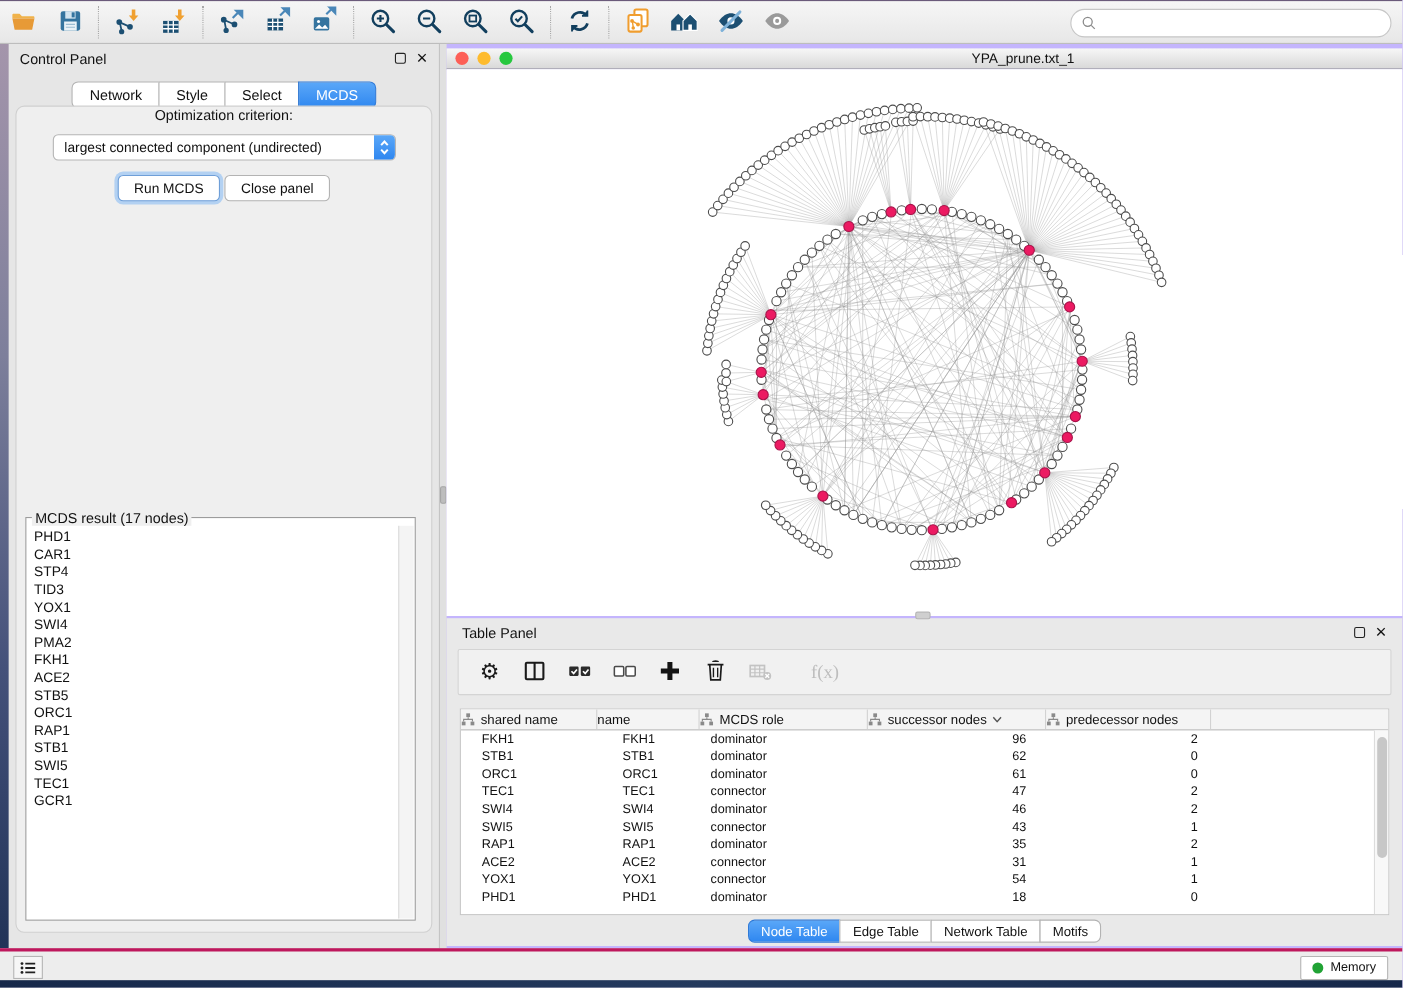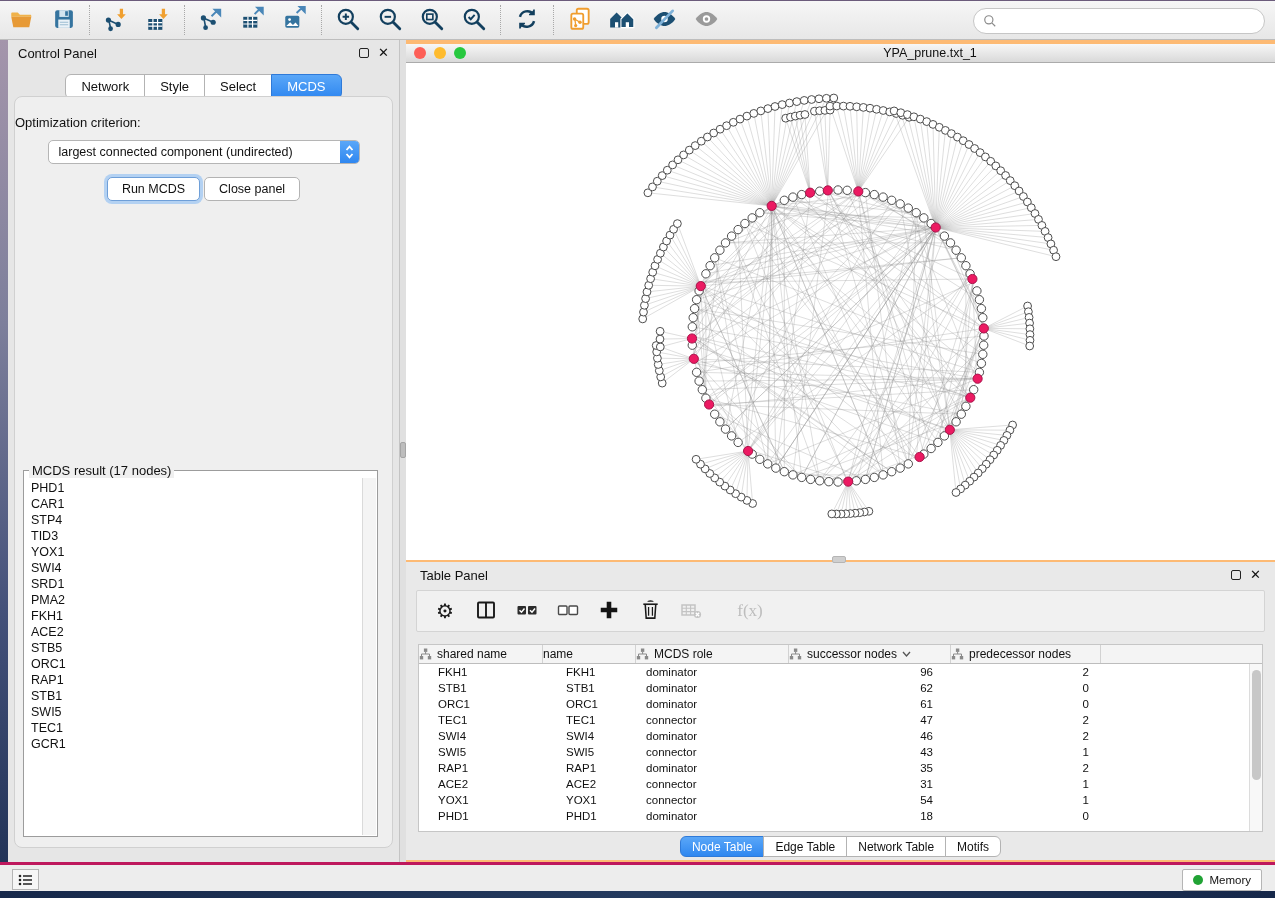--- a/index.html
+++ b/index.html
@@ -35,21 +35,21 @@
   .float-icon { width:10px; height:10px; border:1.4px solid #222; border-radius:2px; display:inline-block; cursor:pointer; }
   .close-icon { font-size:13px; font-weight:bold; color:#111; line-height:10px; cursor:pointer; }
   .cp-tabs { display:flex; justify-content:center; margin-top:8px; }
   .seg-btn { font-size:13px; padding:4px 15px; background:#fff; border:1px solid #b3b3b3;
     margin-left:-1px; color:#111; cursor:pointer; }
   .seg-btn:first-child { border-radius:6px 0 0 6px; margin-left:0; }
   .seg-btn:last-child { border-radius:0 6px 6px 0; }
   .seg-btn.active { background:linear-gradient(#5aa7f8,#2f87f0); border-color:#2f7ad8; color:#fff; }
   .cp-content { position:absolute; left:6px; top:56px; right:6px; bottom:14px;
     background:#efefef; border:1px solid #d0d0d0; border-radius:8px; }
-  .opt-label { text-align:left; font-size:13px; margin-top:18px; color:#111; }
+  .opt-label { text-align:center; font-size:13px; margin-top:0; color:#111; }
   .dropdown { width:312px; height:24px; margin:10px auto 0; background:#fff;
     border:1px solid #b5b5b5; border-radius:5px; display:flex; align-items:center; cursor:pointer; }
   .dropdown-value { flex:1; font-size:12.5px; padding-left:10px; color:#111; white-space:nowrap; }
   .dropdown-stepper { width:19px; height:22px; background:linear-gradient(#5aa7f8,#2f87f0);
     border-radius:0 4px 4px 0; display:flex; align-items:center; justify-content:center; }
   .btn-row { display:flex; justify-content:center; gap:4px; margin-top:13px; }
   .btn { height:24px; padding:0 14px; background:#fff; border:1px solid #b3b3b3;
     border-radius:5px; font-size:12.5px; color:#111; cursor:pointer; }
   .btn.focused { border-color:#6f9fd8; box-shadow:0 0 0 3px #b3d1f2; }
   .mcds-fieldset { position:absolute; left:8px; right:14px; top:366px; bottom:10px;
@@ -62,21 +62,21 @@
     background:#f4f4f4; border-left:1px solid #dadada; cursor:pointer; }
 
   
   .vsplit { position:absolute; left:400px; top:40px; width:6px; height:822px; background:#e0e0e0; }
   .vsplit-handle { position:absolute; left:0; top:402px; width:6px; height:16px;
     background:#bdbdbd; border:1px solid #a5a5a5; border-radius:2px; cursor:col-resize; }
   .hsplit-handle { position:absolute; left:426px; top:-6px; width:14px; height:7px;
     background:#cfcfcf; border:1px solid #b5b5b5; border-radius:2px; cursor:row-resize; }
 
   
-  .right-region { position:absolute; left:406px; top:40px; width:869px; height:822px; background:#fdba74; }
+  .right-region { position:absolute; left:406px; top:40px; width:869px; height:822px; background:#c4b5fd; }
   .net-titlebar { position:absolute; left:0; top:4px; width:869px; height:19px;
     background:linear-gradient(#f7f7f7,#d9d9d9); border-bottom:1px solid #ababab;
     display:flex; align-items:center; padding:0 8px; }
   .traffic { width:12px; height:12px; border-radius:50%; margin-right:8px; cursor:pointer; }
   .net-title { position:absolute; left:524px; transform:translateX(-50%); font-size:12.5px; color:#111; }
   .net-canvas-wrap { position:absolute; left:0; top:23px; width:869px; height:497px; background:#fff; }
   .wnode { fill:#fff; stroke:#4d4d4d; stroke-width:1; }
   .pnode { fill:#ec1a62; stroke:#a8134a; stroke-width:1; }
 
   
@@ -296,21 +296,20 @@
     <fieldset class="mcds-fieldset">
       <legend>MCDS result (17 nodes)</legend>
       <div class="mcds-list">
 
       <div class="mcds-item">PHD1</div>
           <div class="mcds-item">CAR1</div>
           <div class="mcds-item">STP4</div>
           <div class="mcds-item">TID3</div>
           <div class="mcds-item">YOX1</div>
           <div class="mcds-item">SWI4</div>
-          <div class="mcds-item">SRD1</div>
           <div class="mcds-item">PMA2</div>
           <div class="mcds-item">FKH1</div>
           <div class="mcds-item">ACE2</div>
           <div class="mcds-item">STB5</div>
           <div class="mcds-item">ORC1</div>
           <div class="mcds-item">RAP1</div>
           <div class="mcds-item">STB1</div>
           <div class="mcds-item">SWI5</div>
           <div class="mcds-item">TEC1</div>
           <div class="mcds-item">GCR1</div>

